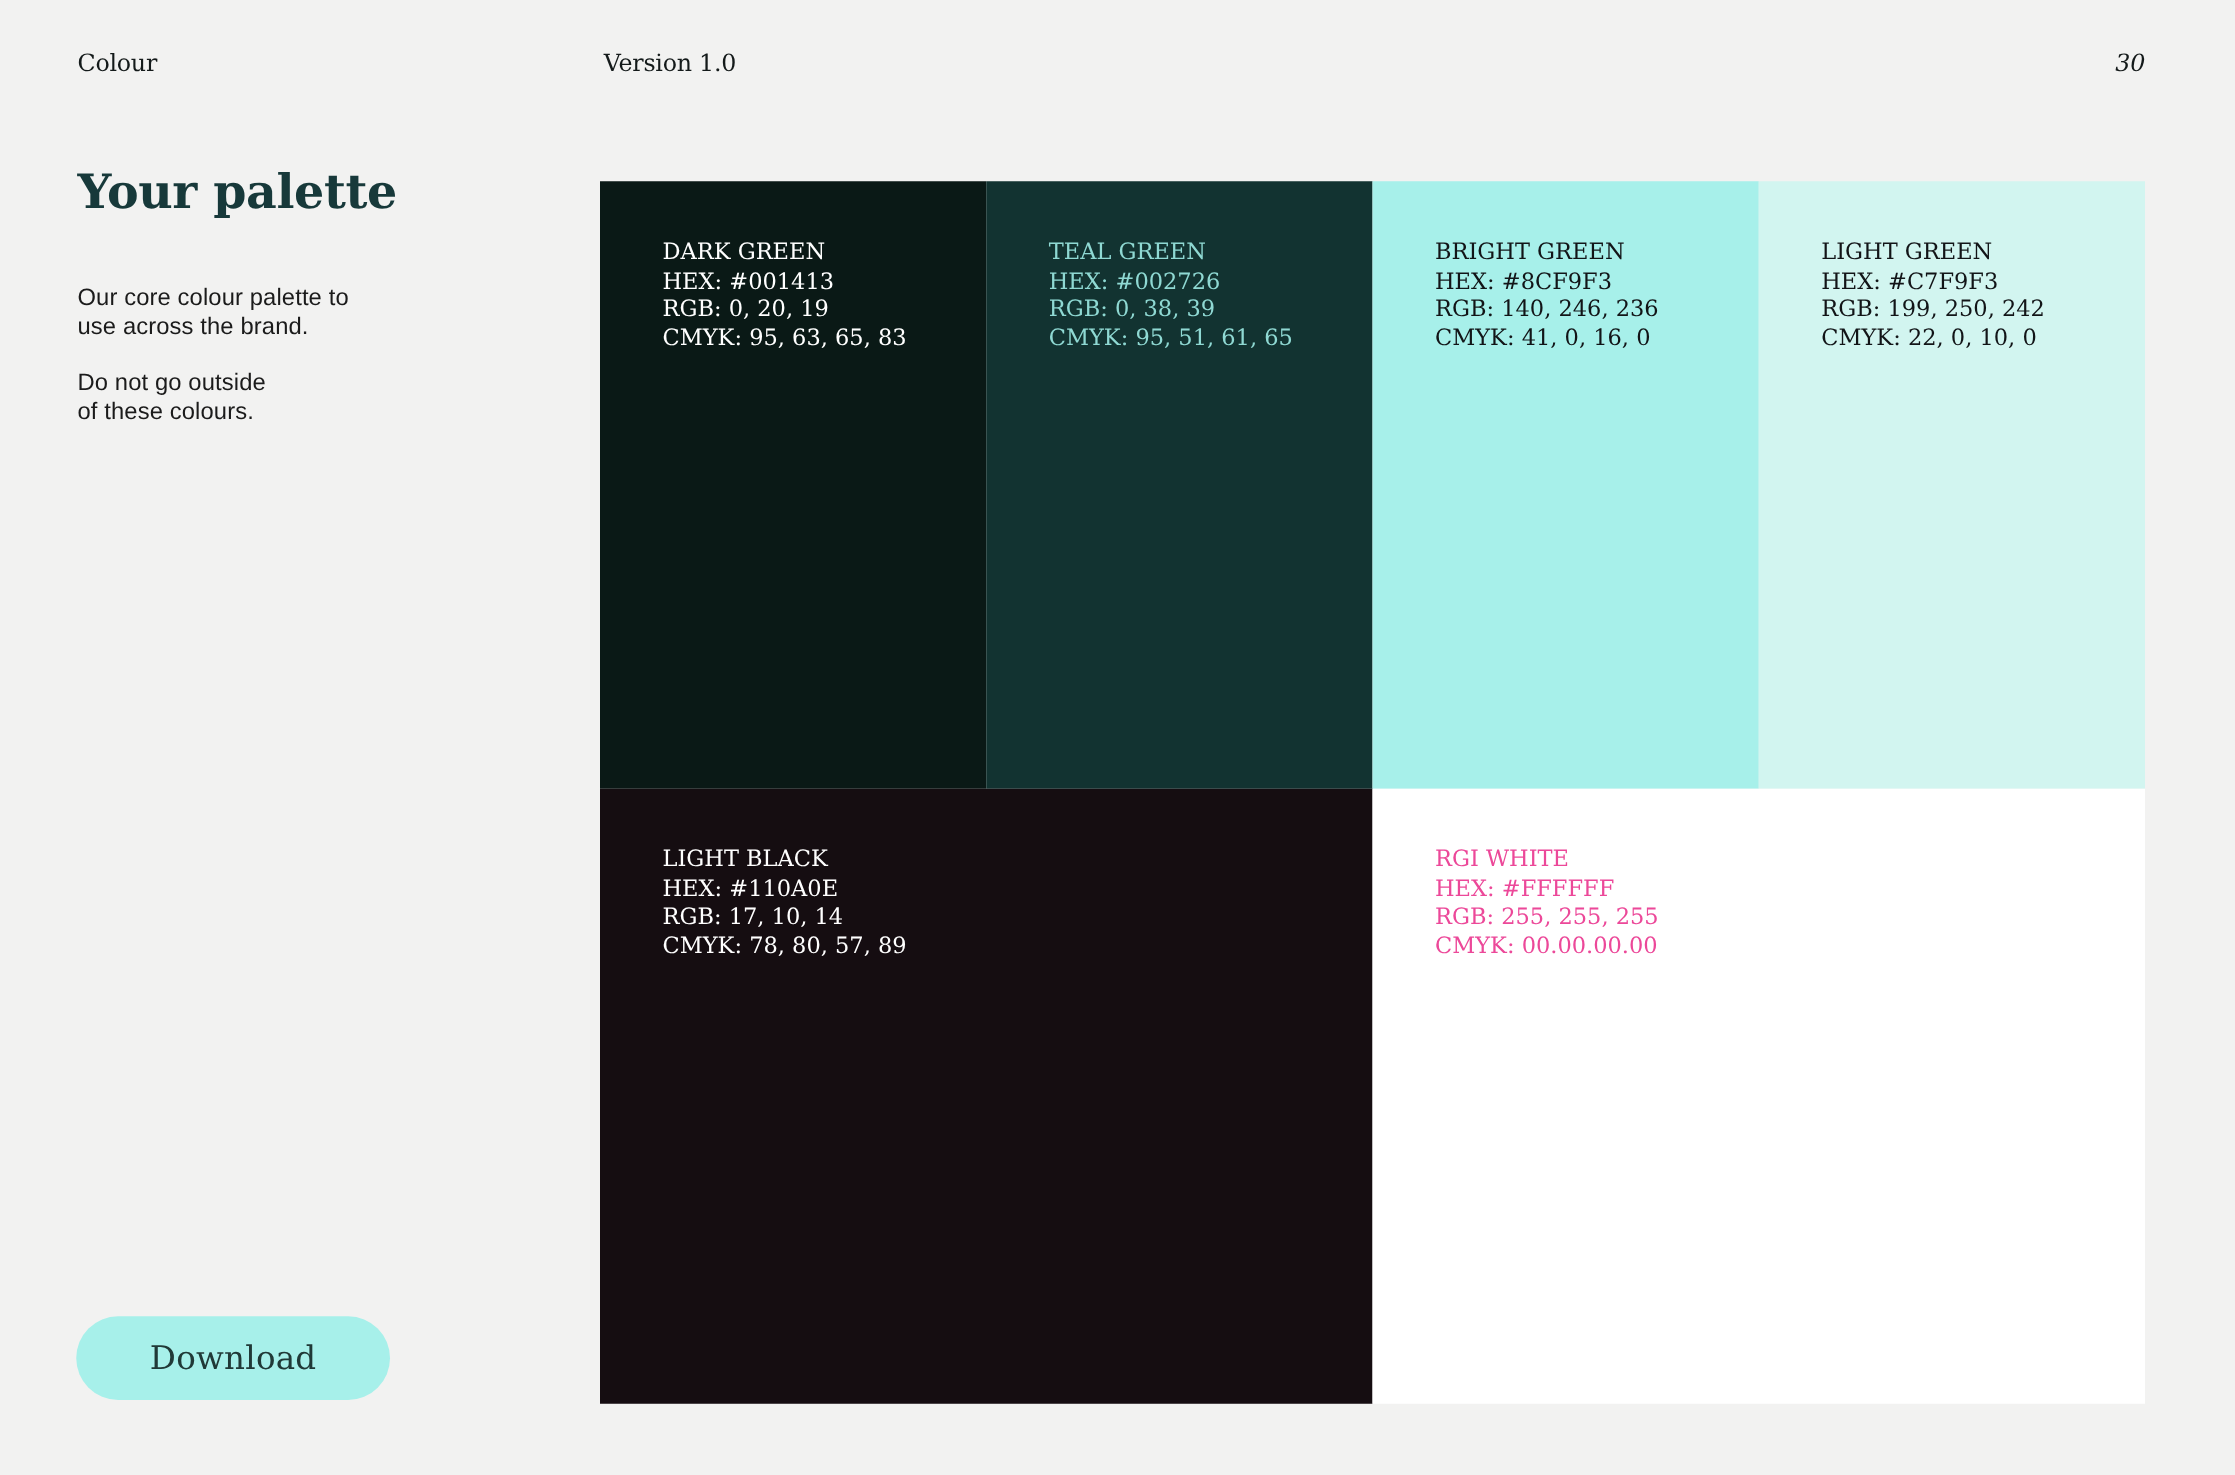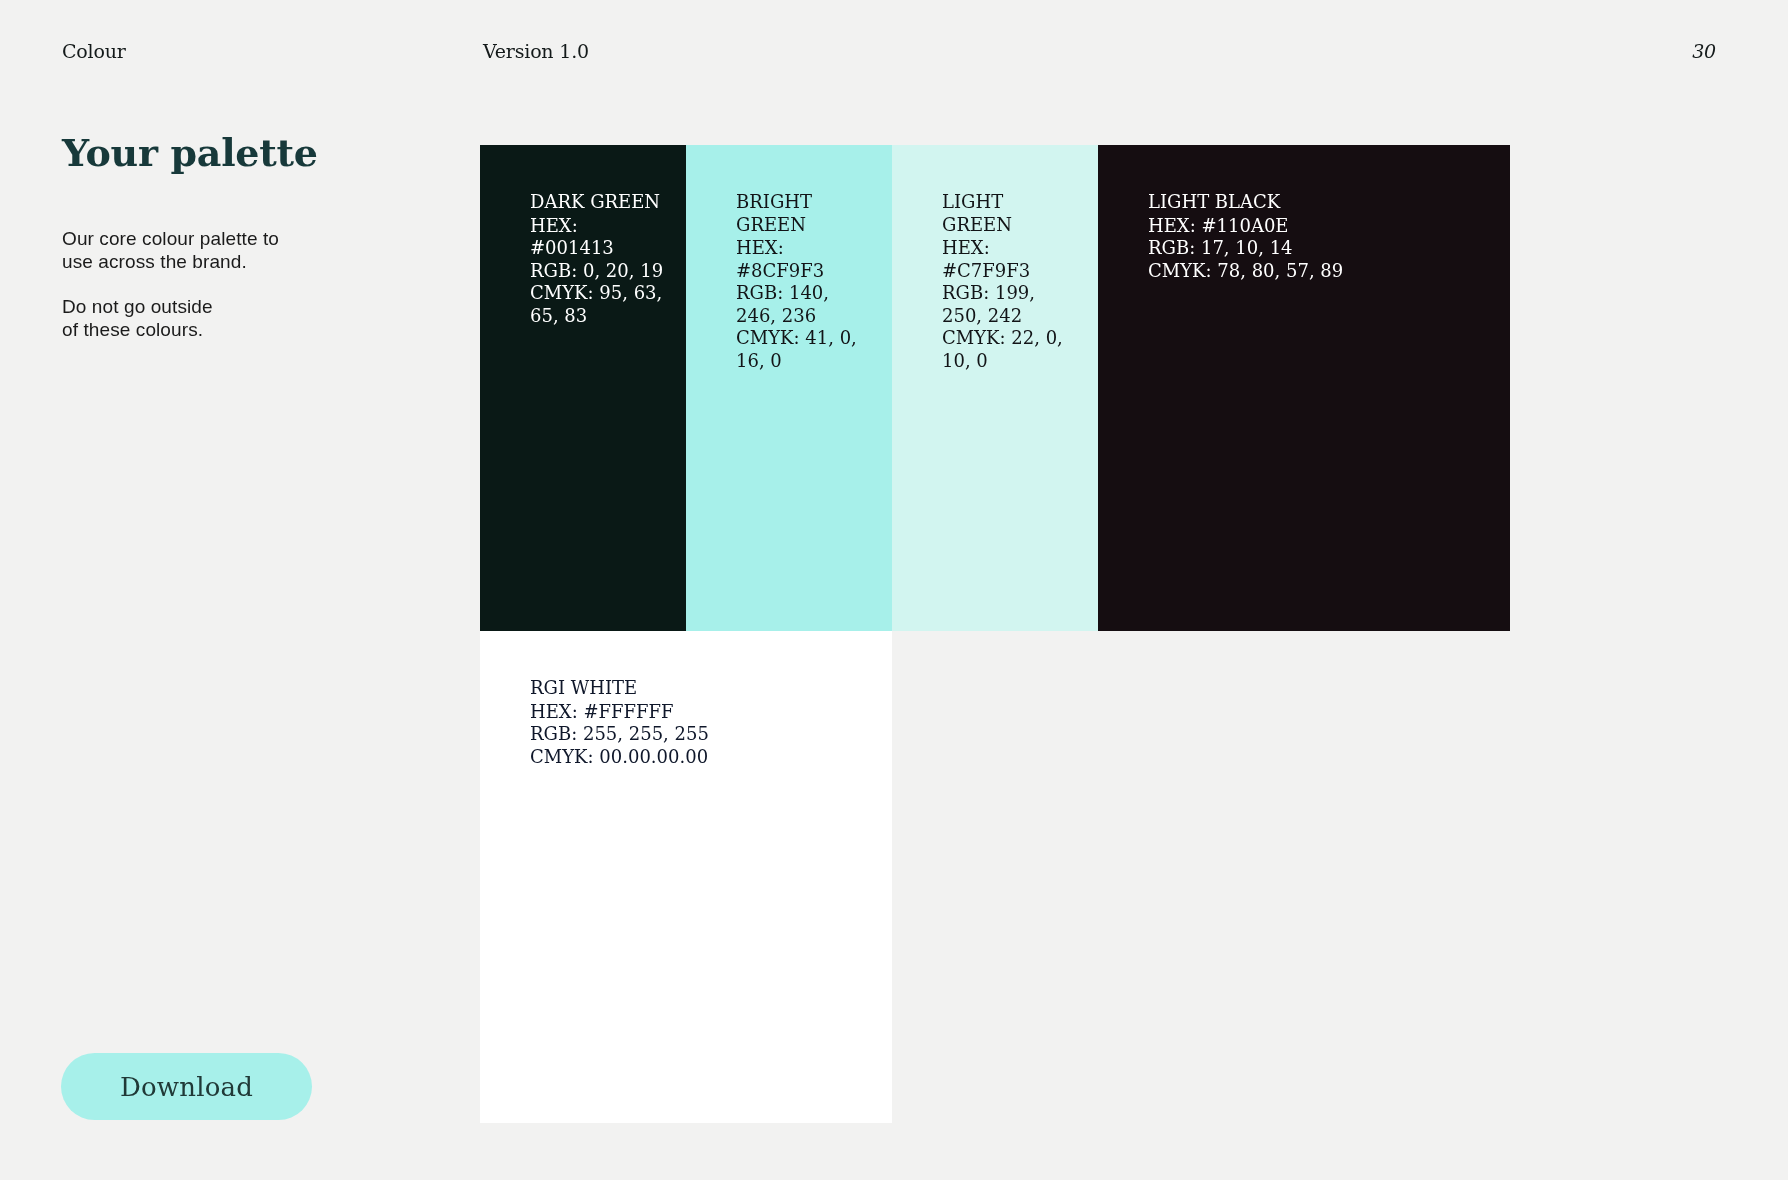--- a/index.html
+++ b/index.html
@@ -62,21 +62,21 @@
     cursor: pointer;
     letter-spacing: 0.2px;
   }
 
   
   .grid {
     position: absolute;
     left: 480px; top: 145px;
     width: 1236px; height: 978px;
     display: grid;
-    grid-template-columns: repeat(6, 1fr);
+    grid-template-columns: repeat(4, 1fr);
     grid-template-rows: 486px 492px;
   }
   .swatch {
     padding: 46px 20px 0 50px;
     font-family: "DejaVu Serif", "Liberation Serif", serif;
     font-size: 18px;
     line-height: 22.5px;
     letter-spacing: 0px;
   }
   .swatch .sw-name { margin-bottom: 1px; }
@@ -103,20 +103,26 @@
 
   <main class="grid">
 
     <section class="swatch" style="background-color: rgb(10, 25, 22); color: rgb(255, 255, 255);">
       <div class="sw-name">DARK GREEN</div>
       <div class="sw-line">HEX: #001413</div>
       <div class="sw-line">RGB: 0, 20, 19</div>
       <div class="sw-line">CMYK: 95, 63, 65, 83</div>
     </section>
 
+    <section class="swatch" style="background-color: rgb(18, 51, 49); color: rgb(143, 217, 211);">
+      <div class="sw-name">TEAL GREEN</div>
+      <div class="sw-line">HEX: #002726</div>
+      <div class="sw-line">RGB: 0, 38, 39</div>
+      <div class="sw-line">CMYK: 95, 51, 61, 65</div>
+    </section>
 
     <section class="swatch" style="background-color: rgb(167, 240, 234); color: rgb(18, 20, 23);">
       <div class="sw-name">BRIGHT GREEN</div>
       <div class="sw-line">HEX: #8CF9F3</div>
       <div class="sw-line">RGB: 140, 246, 236</div>
       <div class="sw-line">CMYK: 41, 0, 16, 0</div>
     </section>
 
     <section class="swatch" style="background-color: rgb(210, 245, 240); color: rgb(18, 20, 23);">
       <div class="sw-name">LIGHT GREEN</div>
@@ -125,21 +131,21 @@
       <div class="sw-line">CMYK: 22, 0, 10, 0</div>
     </section>
 
     <section class="swatch span2" style="background-color: rgb(21, 13, 17); color: rgb(255, 255, 255);">
       <div class="sw-name">LIGHT BLACK</div>
       <div class="sw-line">HEX: #110A0E</div>
       <div class="sw-line">RGB: 17, 10, 14</div>
       <div class="sw-line">CMYK: 78, 80, 57, 89</div>
     </section>
 
-    <section class="swatch span2" style="background-color: rgb(255, 255, 255); color: #0f172a;">
+    <section class="swatch span2" style="background-color: rgb(255, 255, 255); color: #ec4899;">
       <div class="sw-name">RGI WHITE</div>
       <div class="sw-line">HEX: #FFFFFF</div>
       <div class="sw-line">RGB: 255, 255, 255</div>
       <div class="sw-line">CMYK: 00.00.00.00</div>
     </section>
 
   </main>
 </div>
 
 </body></html>

